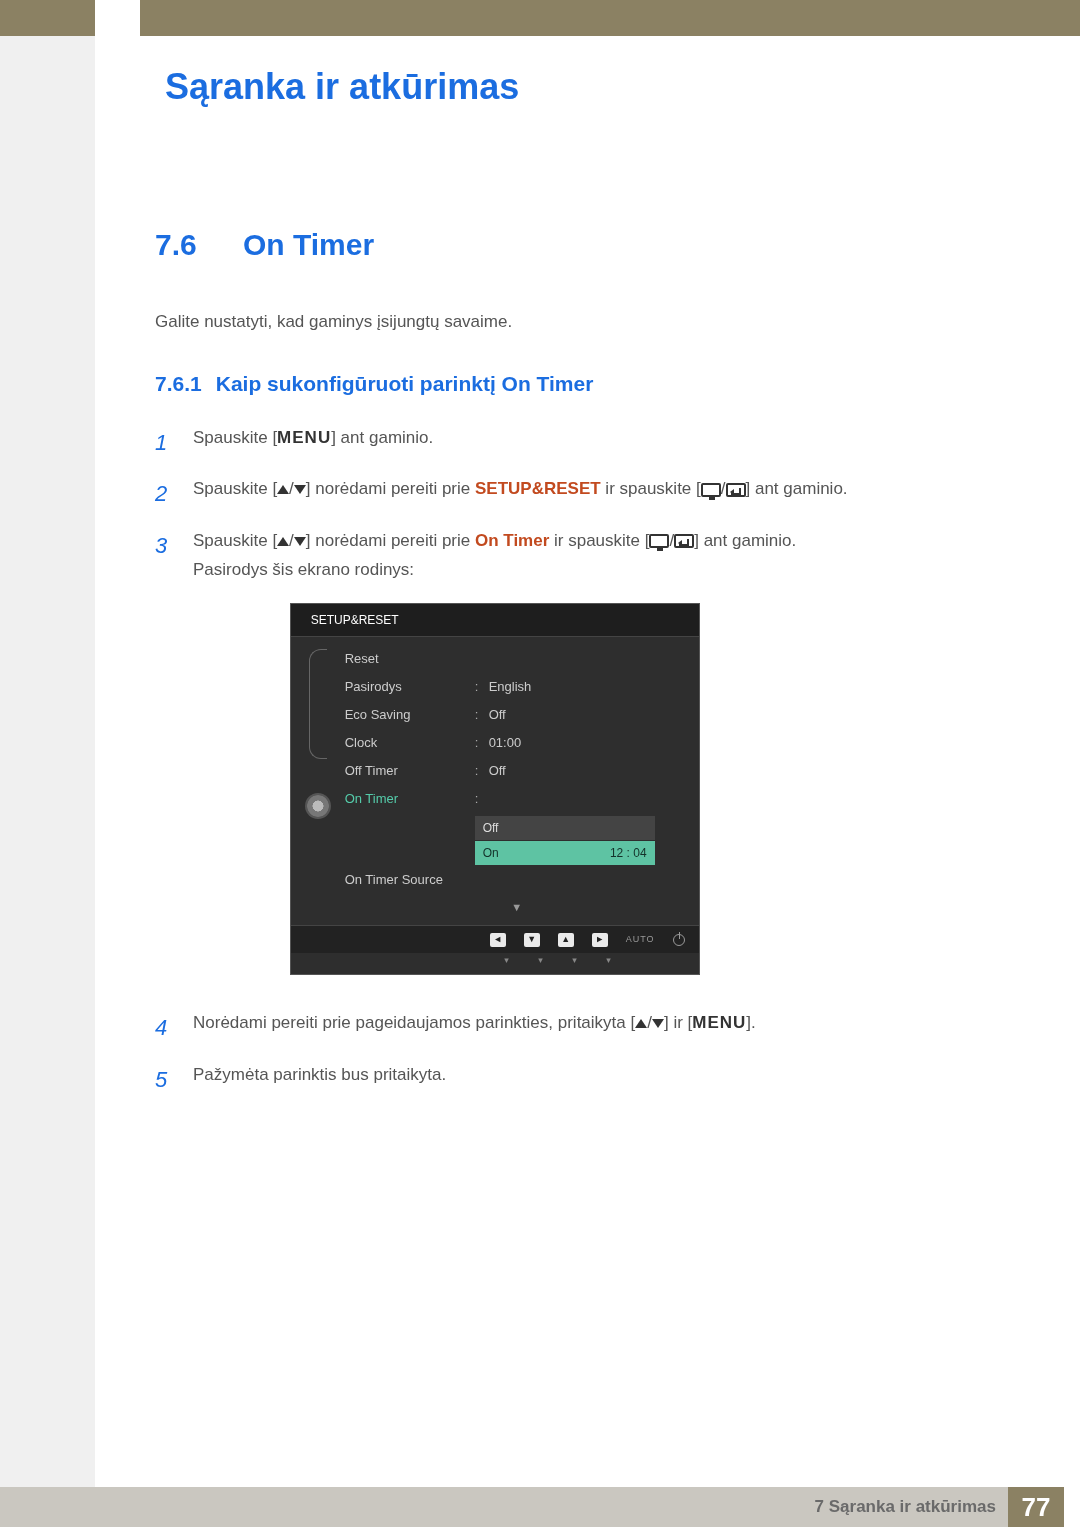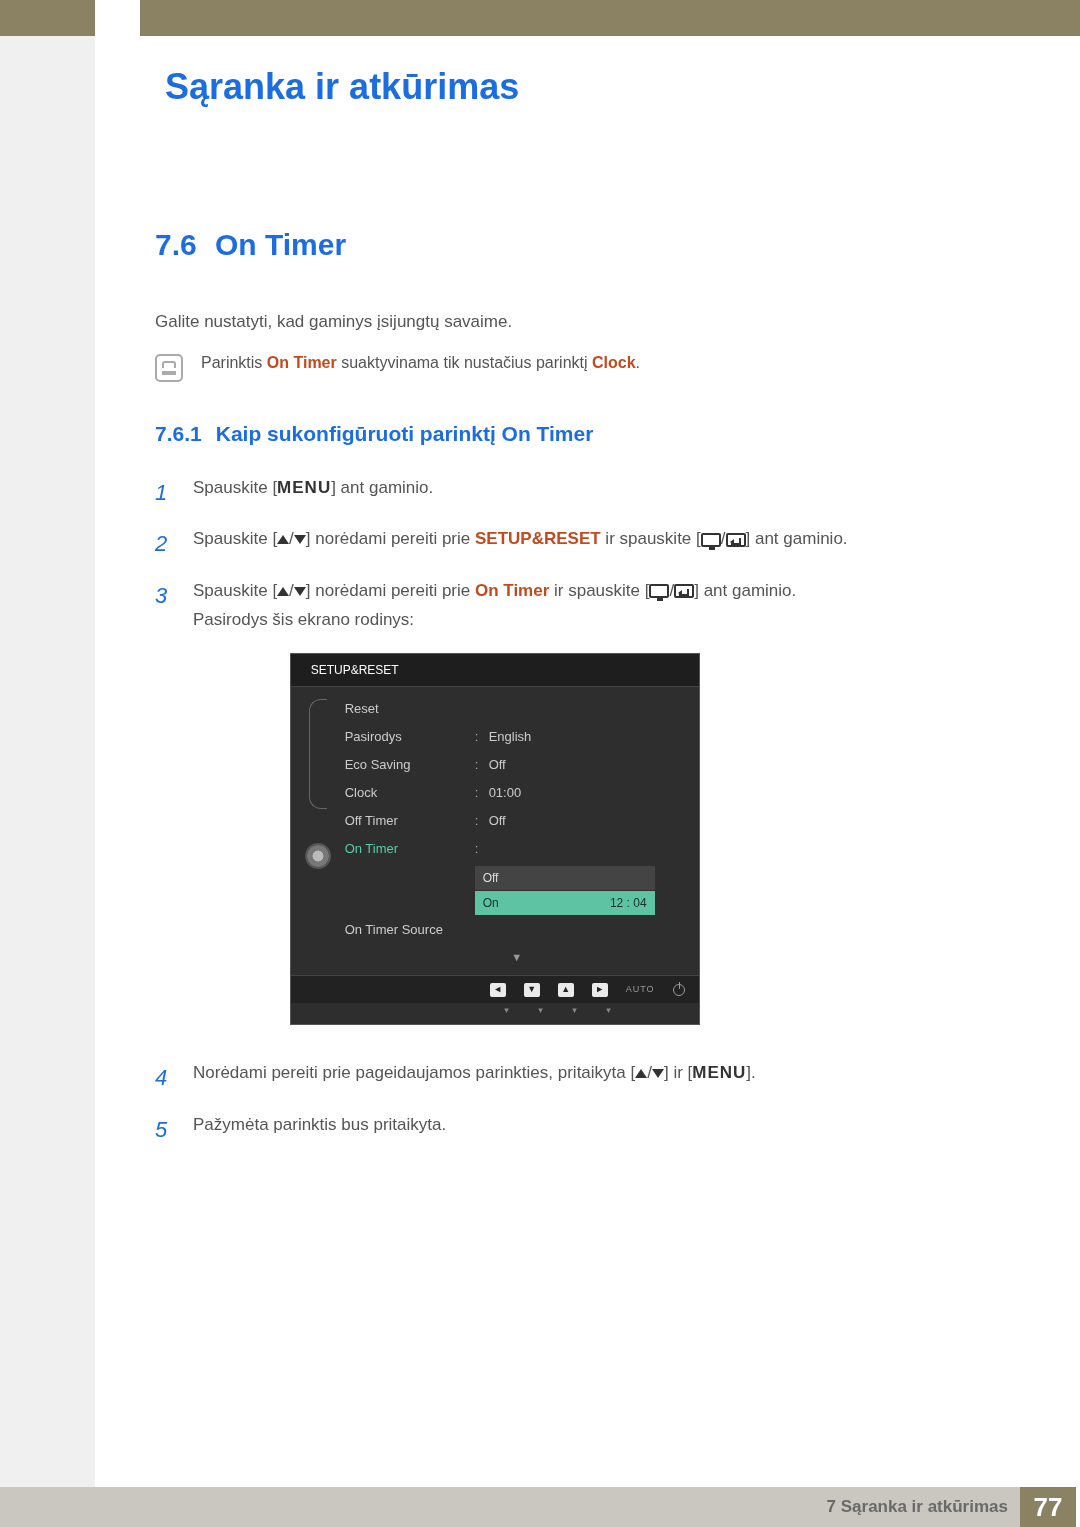--- a/index.html
+++ b/index.html
@@ -38,20 +38,21 @@
   .chapter-title {
     color: #1b6de0;
     font-size: 36px;
     font-weight: bold;
     margin-top: 10px;
     margin-left: 10px;
   }
   .section-heading {
     margin-top: 120px;
     display: flex;
+    gap: 28px;
     align-items: baseline;
     color: #1b6de0;
     font-size: 30px;
     font-weight: bold;
   }
   .section-num { min-width: 60px; }
   .lead-text { margin-top: 50px; margin-left: 0; font-size: 17px; color: #555; }
   .note-row { display: flex; margin-top: 22px; margin-left: 0; align-items: flex-start; gap: 18px; }
   .note-icon {
     width: 28px; height: 28px; border: 2px solid #aaa; border-radius: 5px;
@@ -116,21 +117,21 @@
   .osd-chevron { text-align:center; color:#999; font-size:11px; margin-top:4px;}
   .osd-footer { background:#222; height:28px; display:flex; justify-content:flex-end; align-items:center; gap:18px; padding:0 14px; border-top:1px solid #444;}
   .osd-btn { width:16px; height:14px; background:#eaeaea; border-radius:2px; display:flex; align-items:center; justify-content:center; font-size:9px; color:#222;}
   .osd-auto { font-size:9px; color:#999; letter-spacing:1px;}
   .osd-power { width:12px; height:12px; border:1.5px solid #999; border-radius:50%; position:relative;}
   .osd-power::after{content:"";position:absolute;left:5px;top:-3px;width:1.5px;height:7px;background:#999;}
   .osd-ticks { display:flex; justify-content:flex-end; gap:18px; padding:0 14px 6px 14px; background:#2e2e2e;}
   .tick { font-size:9px; color:#888; width:16px; text-align:center;}
 
   .footer {
-    position: absolute; bottom: 0; left: 0; right: 4px; height: 40px;
+    position: absolute; bottom: 0; left: 0; right: 16px; height: 40px;
     background: #cac7c0; display:flex; justify-content:flex-end; align-items:center;
   }
   .footer-chap { color:#6a6a6a; font-size:17px; margin-right: 12px; font-weight:bold;}
   .footer-page { background:#8b8163; color:#fff; font-size:26px; font-weight:bold; width:56px; height:40px; display:flex; align-items:center; justify-content:center;}
 </style>
 </head>
 <body>
 
 <div class="top-bar"></div>
 <div class="tab-cut"></div>
@@ -139,26 +140,20 @@
 <div class="content">
   <h1 class="chapter-title">Sąranka ir atkūrimas</h1>
 
   <div class="section-heading">
     <span class="section-num">7.6</span>
     <span>On Timer</span>
   </div>
 
   <p class="lead-text">Galite nustatyti, kad gaminys įsijungtų savaime.</p>
 
-  <div class="note-row">
-    <span class="note-icon"></span>
-    <span class="note-text">
-      <span>Parinktis </span><span class="highlight">On Timer</span><span> suaktyvinama tik nustačius parinktį </span><span class="highlight">Clock</span><span>.</span>
-    </span>
-  </div>
 
   <h3 class="subsec-heading">
     <span class="subsec-num">7.6.1</span><span>Kaip sukonfigūruoti parinktį On Timer</span>
   </h3>
 
   <ol class="steps">
     <li>
       <span class="step-num">1</span>
       <span>
         <span>Spauskite [</span><span class="menu-label">MENU</span><span>] ant gaminio.</span>

